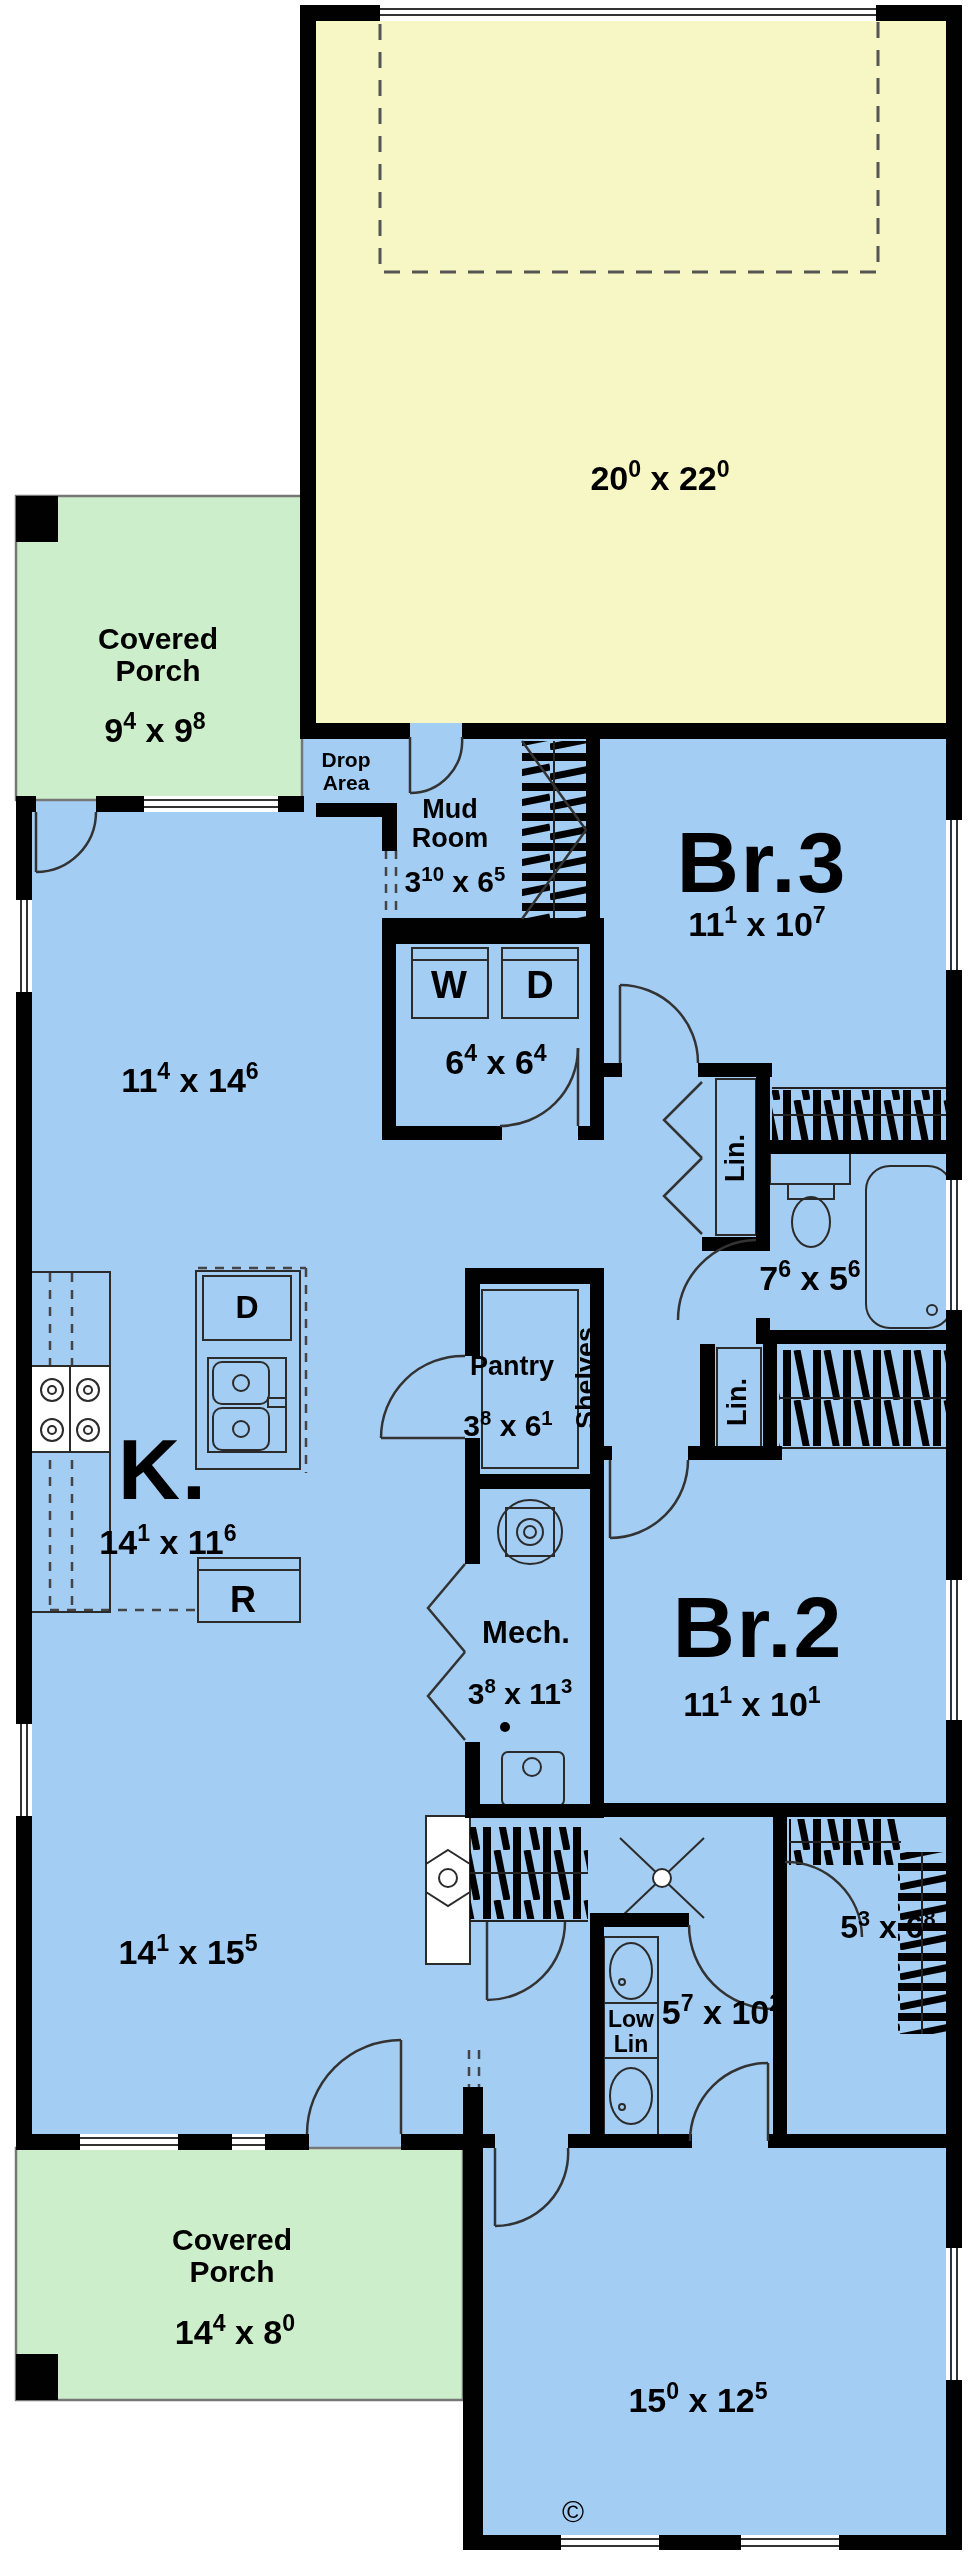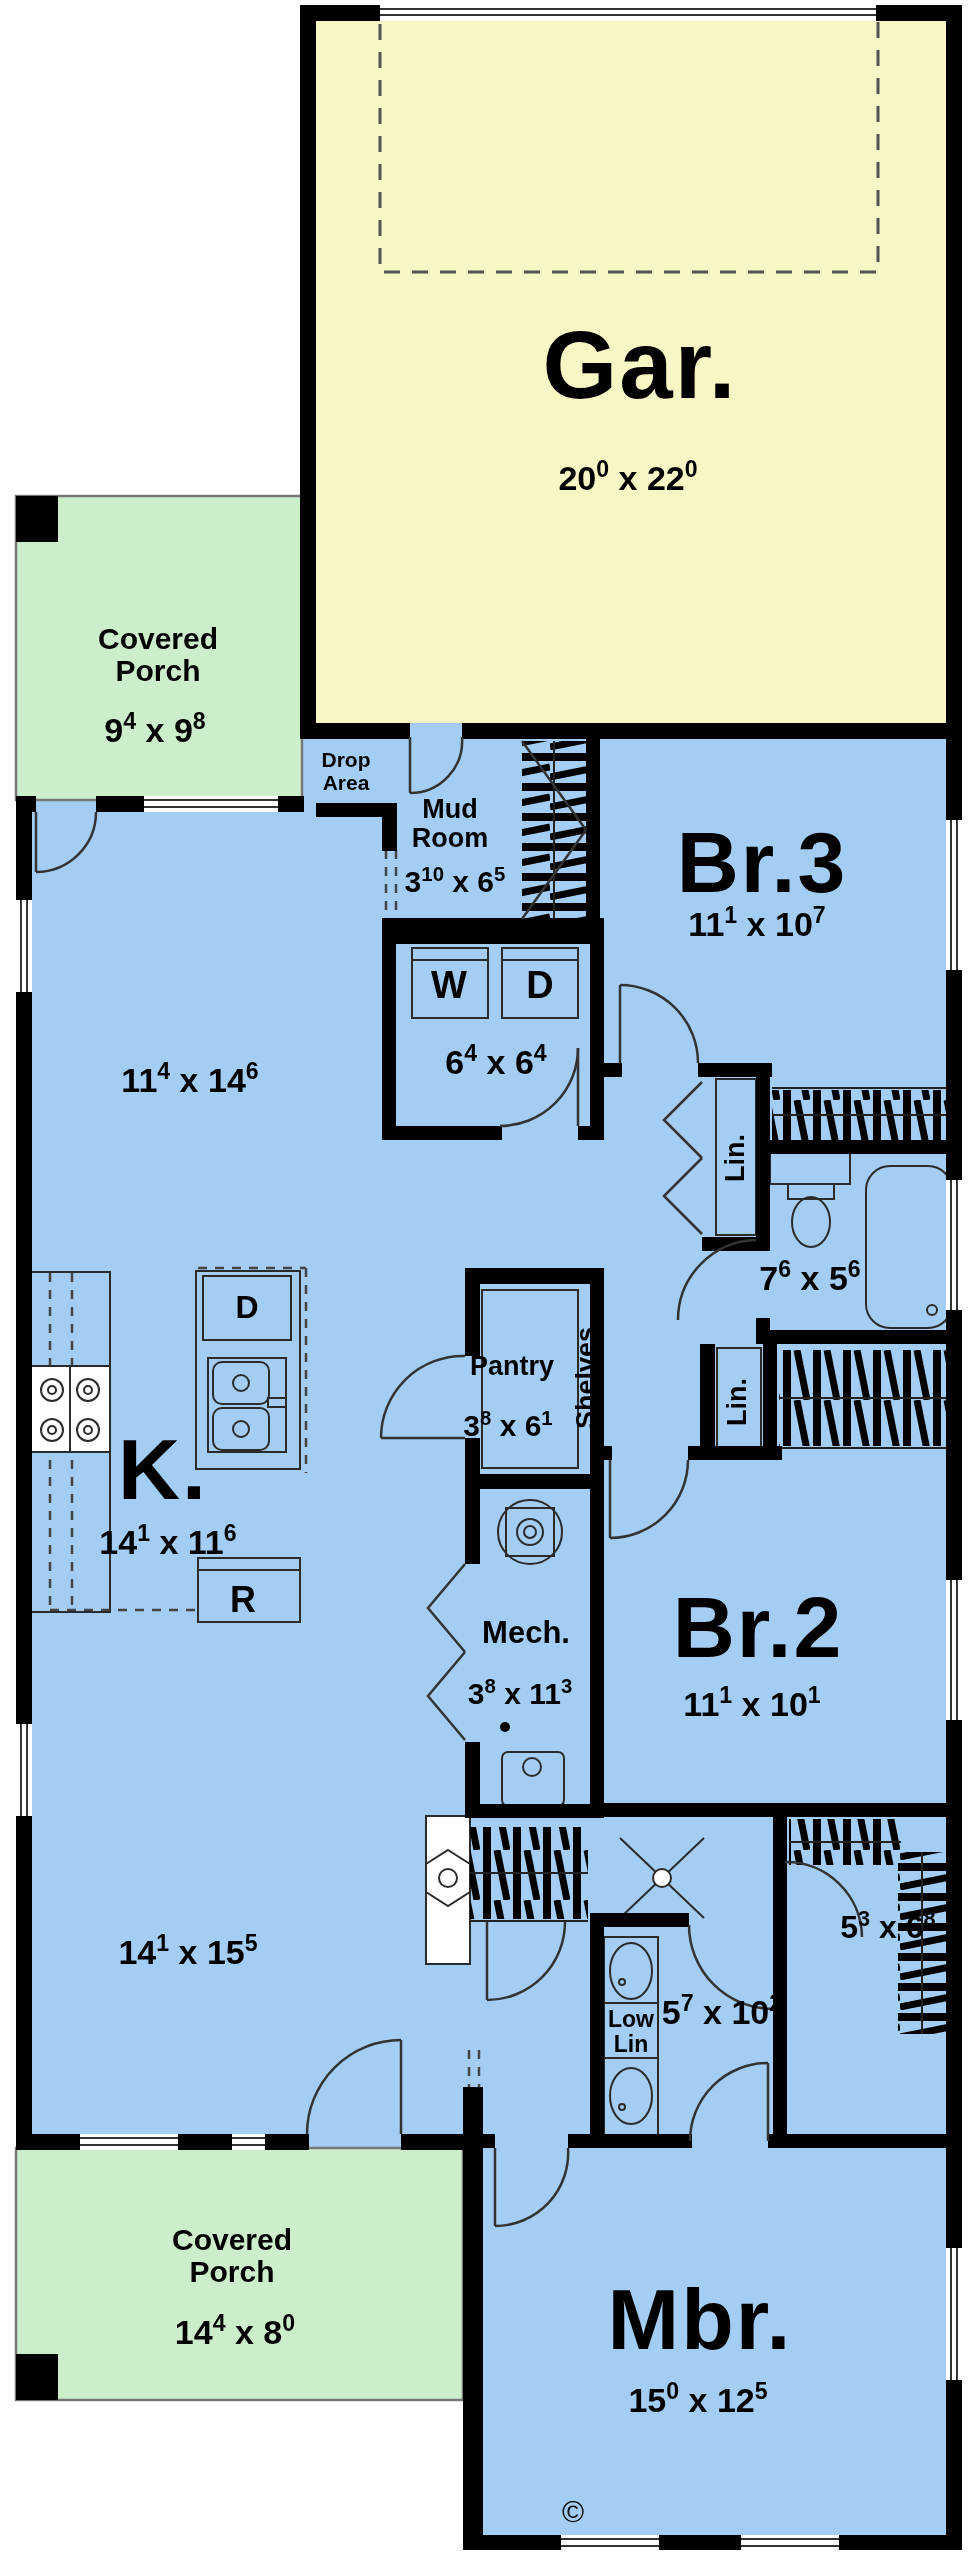--- a/index.html
+++ b/index.html
@@ -297,22 +297,21 @@
     <path class="arc" d="M702,1082 L664,1120 L702,1158"></path>
     <path class="arc" d="M702,1158 L664,1196 L702,1234"></path>
     <path class="arc" d="M465,1564 L428,1608 L465,1652"></path>
     <path class="arc" d="M465,1652 L428,1696 L465,1740"></path>
 
     <line class="arc" x1="522" y1="741" x2="586" y2="830"></line>
     <line class="arc" x1="522" y1="919" x2="586" y2="830"></line>
   </g>
 </svg>
 
-<div class="lbl huge" style="left:640px;top:365px;">Gar.</div>
-<div class="lbl dims" style="left:628px;top:478px;">20<span class="sup">0</span> x 22<span class="sup">0</span></div>
+<div class="lbl dims" style="left:660px;top:478px;">20<span class="sup">0</span> x 22<span class="sup">0</span></div>
 
 <div class="lbl name" style="left:158px;top:655px;"><span>Covered</span><br><span>Porch</span></div>
 <div class="lbl dims" style="left:155px;top:730px;">9<span class="sup">4</span> x 9<span class="sup">8</span></div>
 
 <div class="lbl tiny" style="left:346px;top:772px;"><span>Drop</span><br><span>Area</span></div>
 
 <div class="lbl name-sm" style="left:450px;top:824px;"><span>Mud</span><br><span>Room</span></div>
 <div class="lbl dims-sm" style="left:455px;top:882px;">3<span class="sup">10</span> x 6<span class="sup">5</span></div>
 
 <div class="lbl big" style="left:762px;top:855px;">Br.3</div>
@@ -347,17 +346,16 @@
 <div class="lbl dims" style="left:188px;top:1952px;">14<span class="sup">1</span> x 15<span class="sup">5</span></div>
 
 <div class="lbl" style="left:888px;top:1927px;font-size:32px;"><span class="dims-src">5<span class="sup">3</span> x 6<span class="sup">8</span></span></div>
 
 <div class="lbl" style="left:631px;top:2032px;font-size:23px;"><span>Low</span><br><span>Lin</span></div>
 <div class="lbl dims" style="left:722px;top:2012px;">5<span class="sup">7</span> x 10<span class="sup">2</span></div>
 
 <div class="lbl name" style="left:232px;top:2256px;"><span>Covered</span><br><span>Porch</span></div>
 <div class="lbl dims" style="left:235px;top:2332px;">14<span class="sup">4</span> x 8<span class="sup">0</span></div>
 
-<div class="lbl big" style="left:700px;top:2312px;">Mbr.</div>
 <div class="lbl dims" style="left:698px;top:2400px;">15<span class="sup">0</span> x 12<span class="sup">5</span></div>
 
 <div class="lbl cpr" style="left:573px;top:2512px;">©</div>
 </div>
 
 </body></html>

